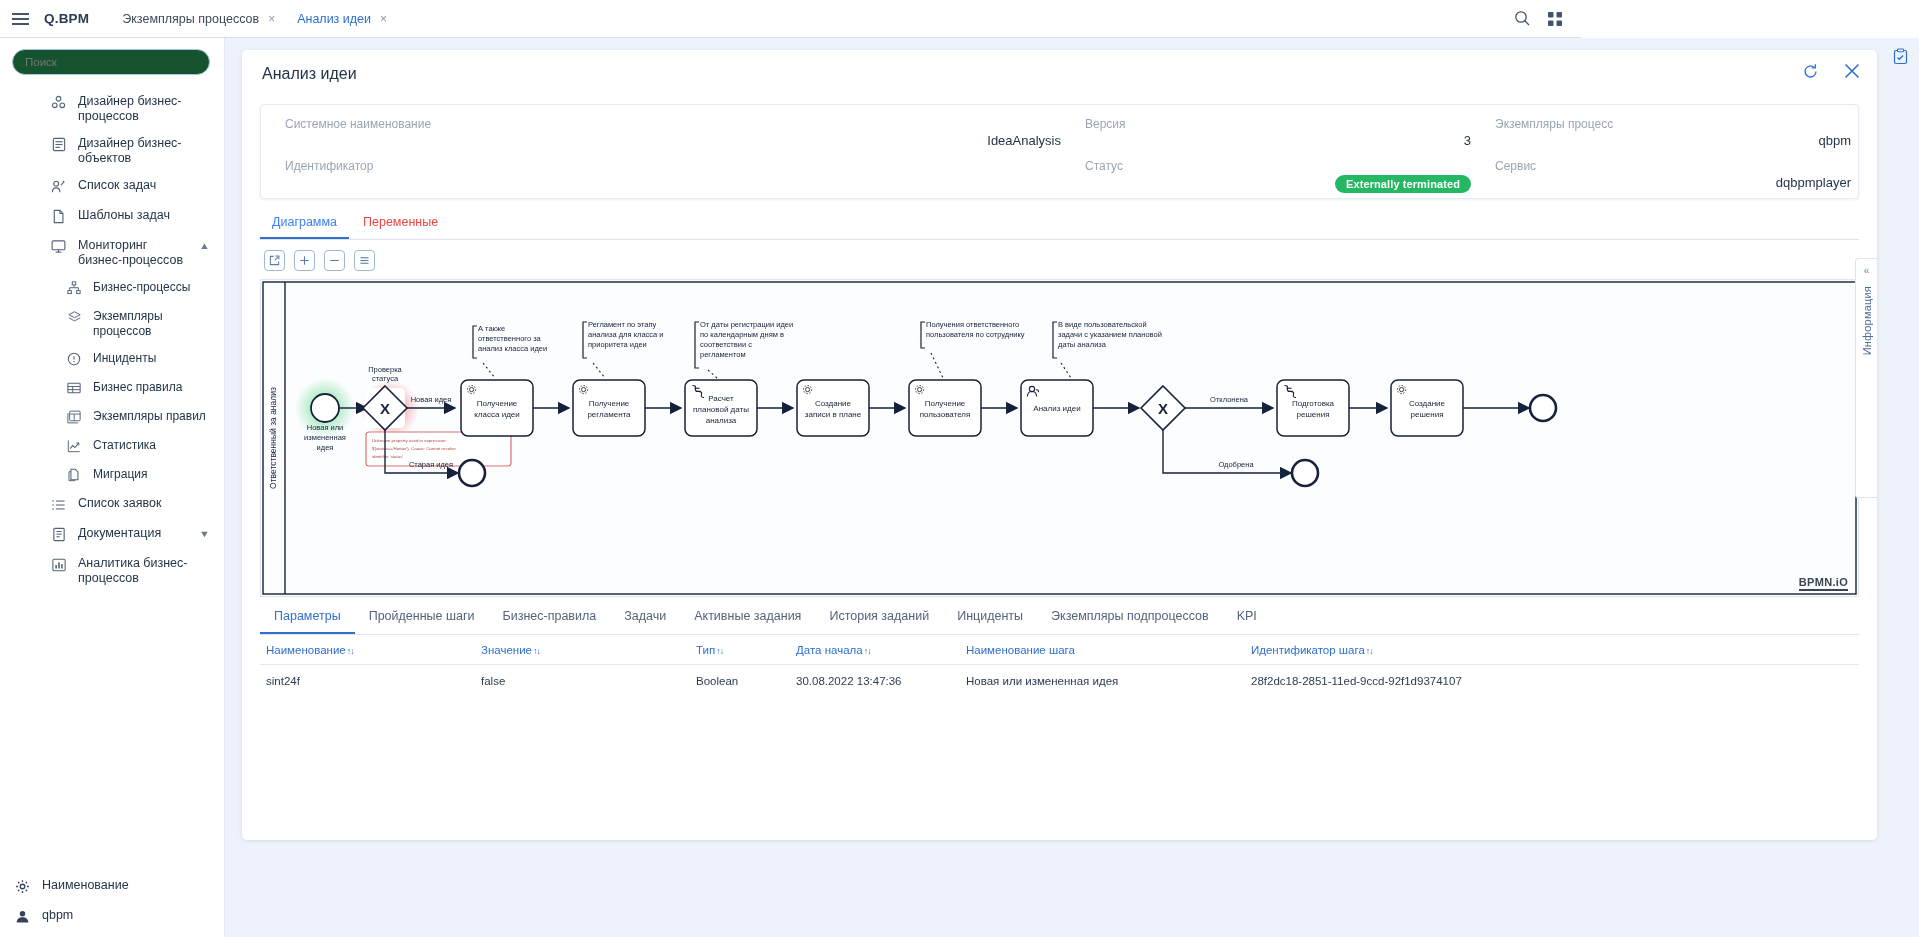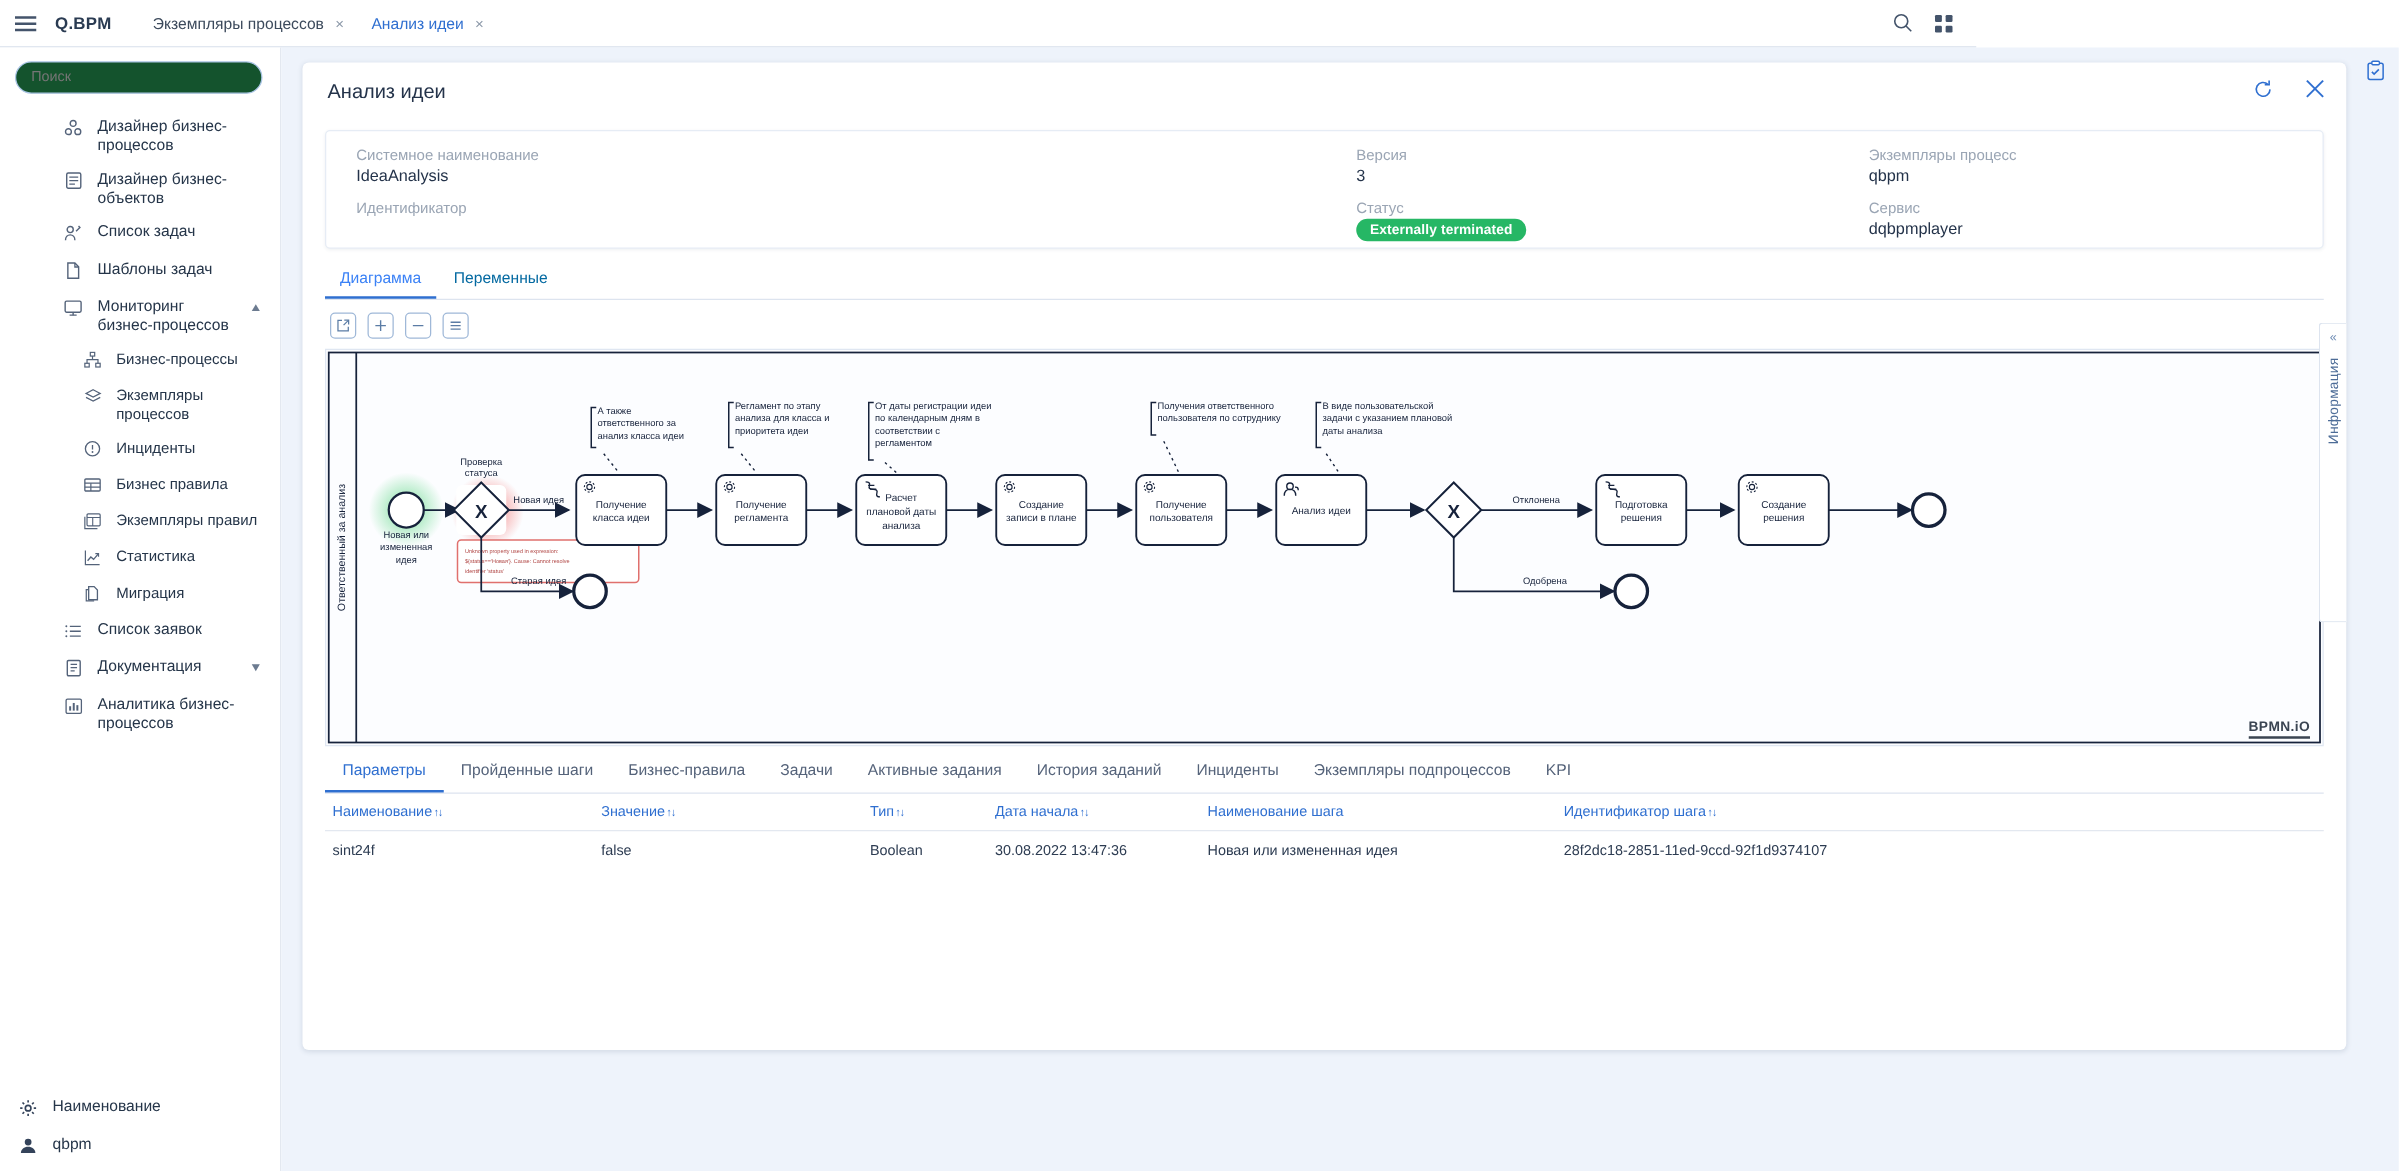--- a/index.html
+++ b/index.html
@@ -98,33 +98,33 @@
   .info-card {
     margin: 14px 18px 0 18px; background: #fff; border: 1px solid #e6ecf5;
     border-radius: 4px; box-shadow: 0 1px 3px rgba(40,60,90,.08);
     height: 95px; display: flex; padding: 12px 0 0 0;
   }
   .info-col { padding-left: 24px; }
   .info-col.c1 { width: 800px; }
   .info-col.c2 { width: 410px; }
   .info-col.c3 { width: 380px; }
   .fld-label { font-size: 12px; color: #9aa5b4; margin-bottom: 2px; }
-  .fld-value { font-size: 13px; color: #24334a; margin-bottom: 11px; }
+  .fld-value { font-size: 13px; color: #24334a; margin-bottom: 11px; text-align: right; }
   .badge {
     display: inline-block; background: #26b765; color: #fff; font-size: 11px;
     padding: 3px 11px; border-radius: 11px; font-weight: bold; letter-spacing: .1px;
   }
 
   
   .dtabs {
     margin: 16px 18px 0 18px; border-bottom: 1px solid #dde4ef;
     display: flex; gap: 2px; height: 25px;
   }
   .dtab {
-    font-size: 12.5px; color: #0369a1; padding: 0 12px 6px 12px; cursor: pointer;
+    font-size: 12.5px; color: #ef4444; padding: 0 12px 6px 12px; cursor: pointer;
   }
   .dtab.active { color: #3b82f6; border-bottom: 2px solid #2f6fd0; }
 
   
   .dtoolbar { margin: 10px 0 0 22px; display: flex; gap: 9px; }
   .tool-btn {
     width: 21px; height: 21px; border: 1px solid #9fb8d8; border-radius: 4px;
     background: #fff; display: flex; align-items: center; justify-content: center;
     color: #5b7ca5; cursor: pointer;
   }

